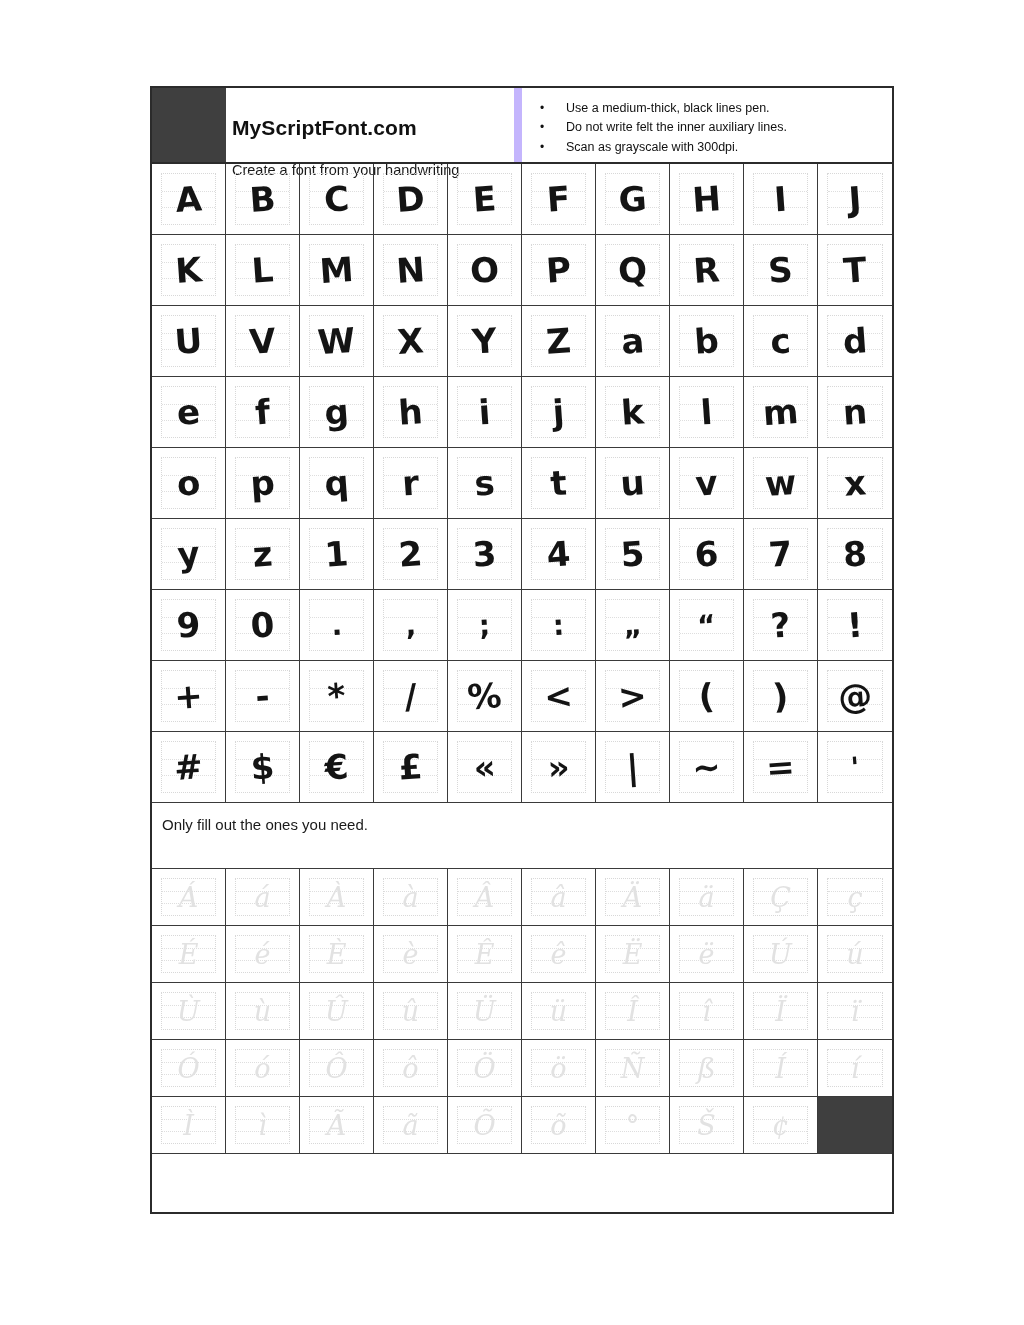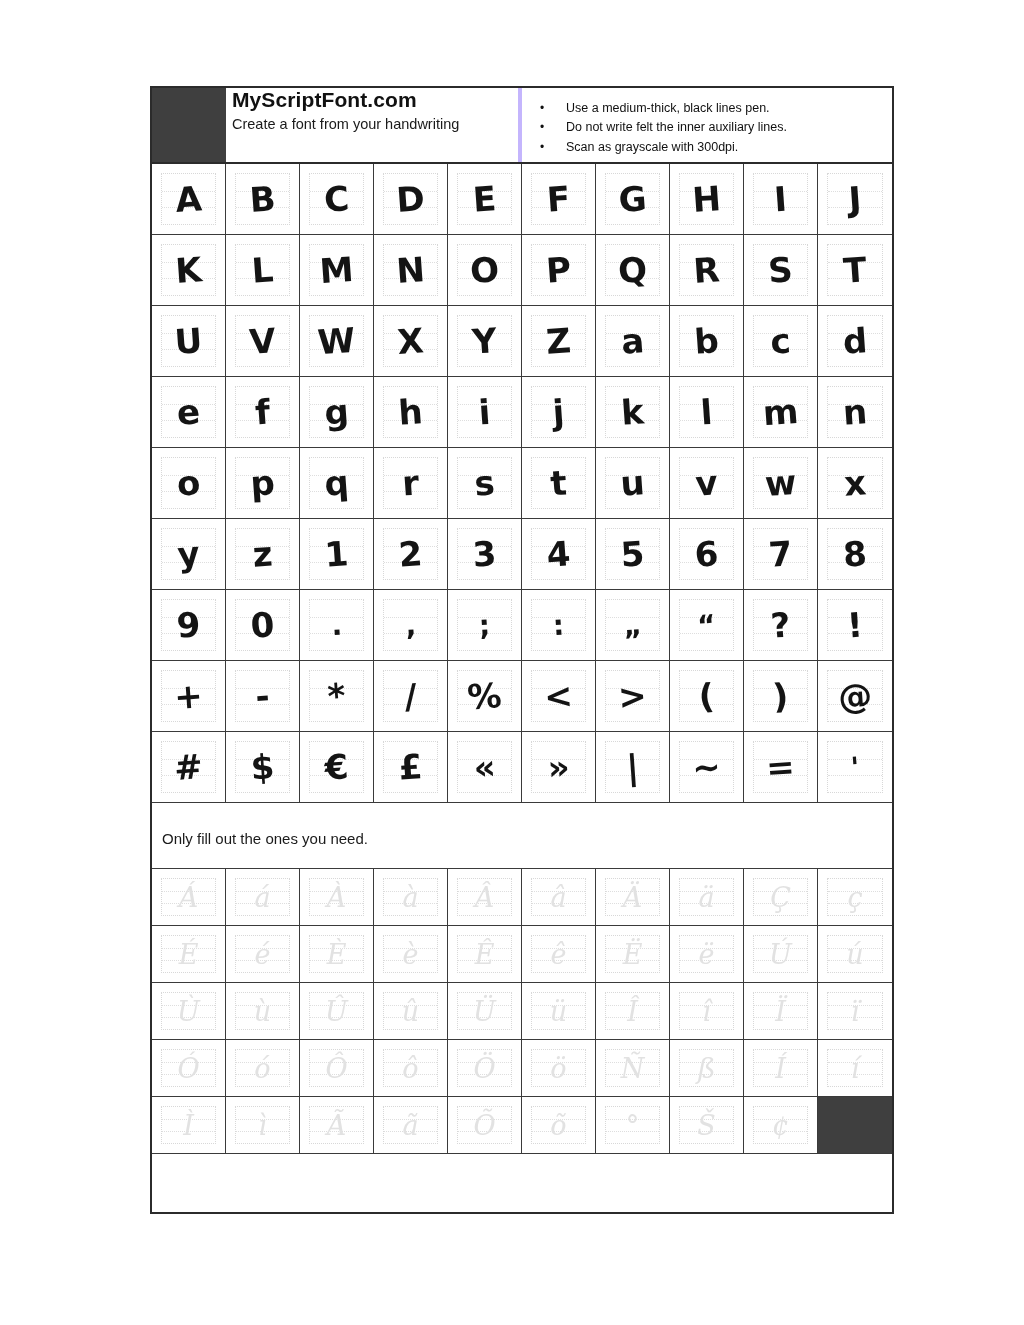--- a/index.html
+++ b/index.html
@@ -33,35 +33,35 @@
     border-bottom: 2px solid #2b2b2b;
     box-sizing: border-box;
   }
   .header-logo {
     width: 74px;
     background: #3f3f3f;
     flex: 0 0 74px;
   }
   .header-brand {
     flex: 0 0 296px;
-    border-right: 4px solid #c4b5fd;
+    border-right: 8px solid #c4b5fd;
     box-sizing: border-box;
-    padding: 0 0 0 6px;
+    padding: 28px 0 0 6px;
   }
   .brand-title {
     font-size: 21px;
     font-weight: bold;
     color: #111;
     letter-spacing: 0.1px;
     line-height: 1.1;
   }
   .brand-sub {
     font-size: 14.5px;
     color: #1a1a1a;
-    margin-top: 5px;
+    margin-top: 23px;
   }
   .header-instructions {
     flex: 1 1 auto;
     padding: 11px 0 0 18px;
   }
   .instr-row {
     display: flex;
     align-items: flex-start;
     font-size: 12.5px;
     color: #111;
@@ -140,21 +140,21 @@
   }
   .optional-title {
     font-size: 19px;
     font-weight: bold;
     color: #111;
     line-height: 1.2;
   }
   .optional-sub {
     font-size: 15px;
     color: #1a1a1a;
-    margin-top: 17px;
+    margin-top: 3px;
   }
 
   .grid-optional .cell { height: 57px; }
   .glyph-faint {
     position: absolute;
     left: 0; right: 0; top: 0; bottom: 0;
     display: flex;
     align-items: center;
     justify-content: center;
     font-family: "DejaVu Serif", serif;

